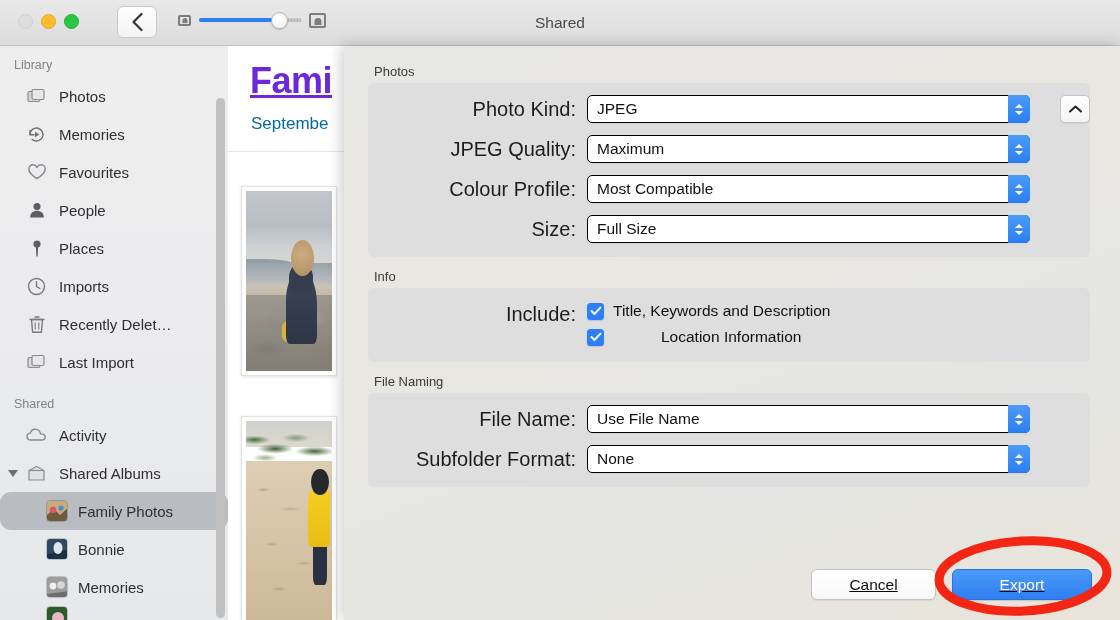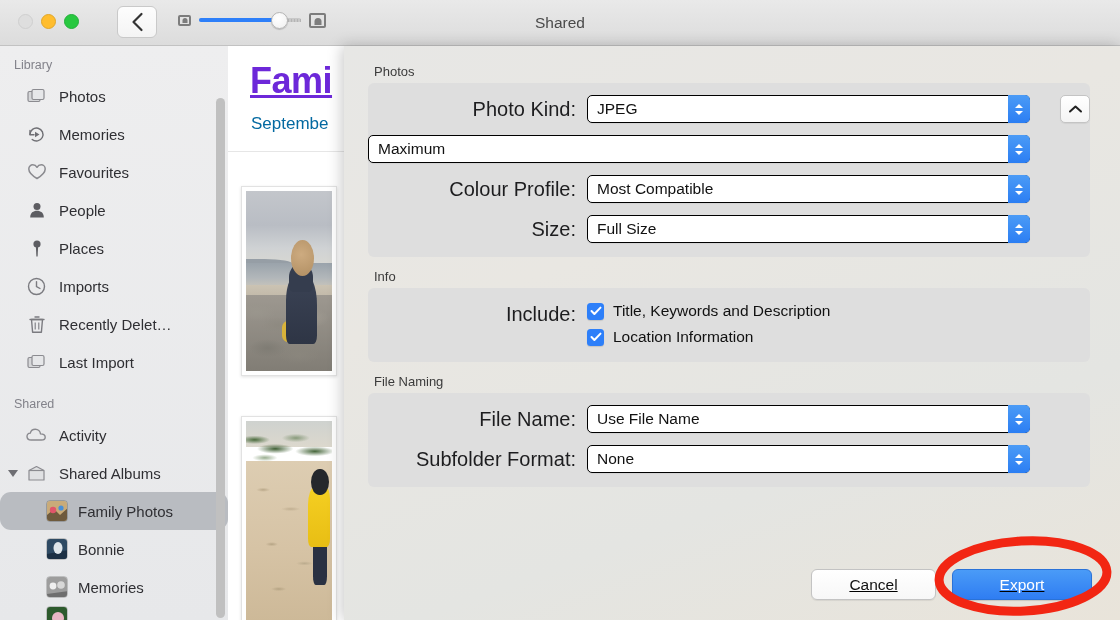--- a/index.html
+++ b/index.html
@@ -198,21 +198,21 @@
 
   .collapse-btn {
     width: 30px; height: 28px; margin-left: 8px; flex: 0 0 30px;
     background: linear-gradient(180deg,#ffffff,#f4f4f4);
     border: 1px solid #c4c4c4; border-radius: 5px;
     display:flex; align-items:center; justify-content:center;
     box-shadow: 0 1px 1px rgba(0,0,0,.06);
   }
 
   .check-row { display:flex; align-items:center; margin-bottom: 8px; }
-  .check-row:last-child { margin-bottom: 0; }
+  .check-row:last-child { margin-bottom: 0; gap: 48px; }
   .chk {
     width: 17px; height: 17px; border-radius: 3.5px; background:#2d7ff9;
     display:flex; align-items:center; justify-content:center; flex:0 0 17px;
     box-shadow: 0 1px 1px rgba(0,0,0,.12);
   }
   .chk svg { display:block; }
   .check-text { font-size: 15.5px; color:#111; margin-left: 9px; white-space:nowrap; }
 
   .btn-row { position:absolute; right: 28px; bottom: 20px; display:flex; align-items:center; gap: 16px; text-decoration: underline; }
   .btn {
@@ -471,20 +471,21 @@
         <span class="collapse-btn" style="margin-right:0">
           <span>
             <svg width="15" height="10" viewBox="0 0 15 10">
                 <path d="M2 7.5 L7.5 2.5 L13 7.5" stroke="#222" stroke-width="2" fill="none" stroke-linecap="round" stroke-linejoin="round"></path>
               </svg>
           </span>
         </span>
       </div>
 
       <div class="frm-row" style="padding-right:38px">
+        <span class="frm-label">JPEG Quality:</span>
         <span class="popup-wrap">
           <span class="popup">
             <span>Maximum</span>
             <span class="stepper">
               <span class="chv up"></span>
                 <span class="chv dn"></span>
             </span>
           </span>
         </span>
       </div>

